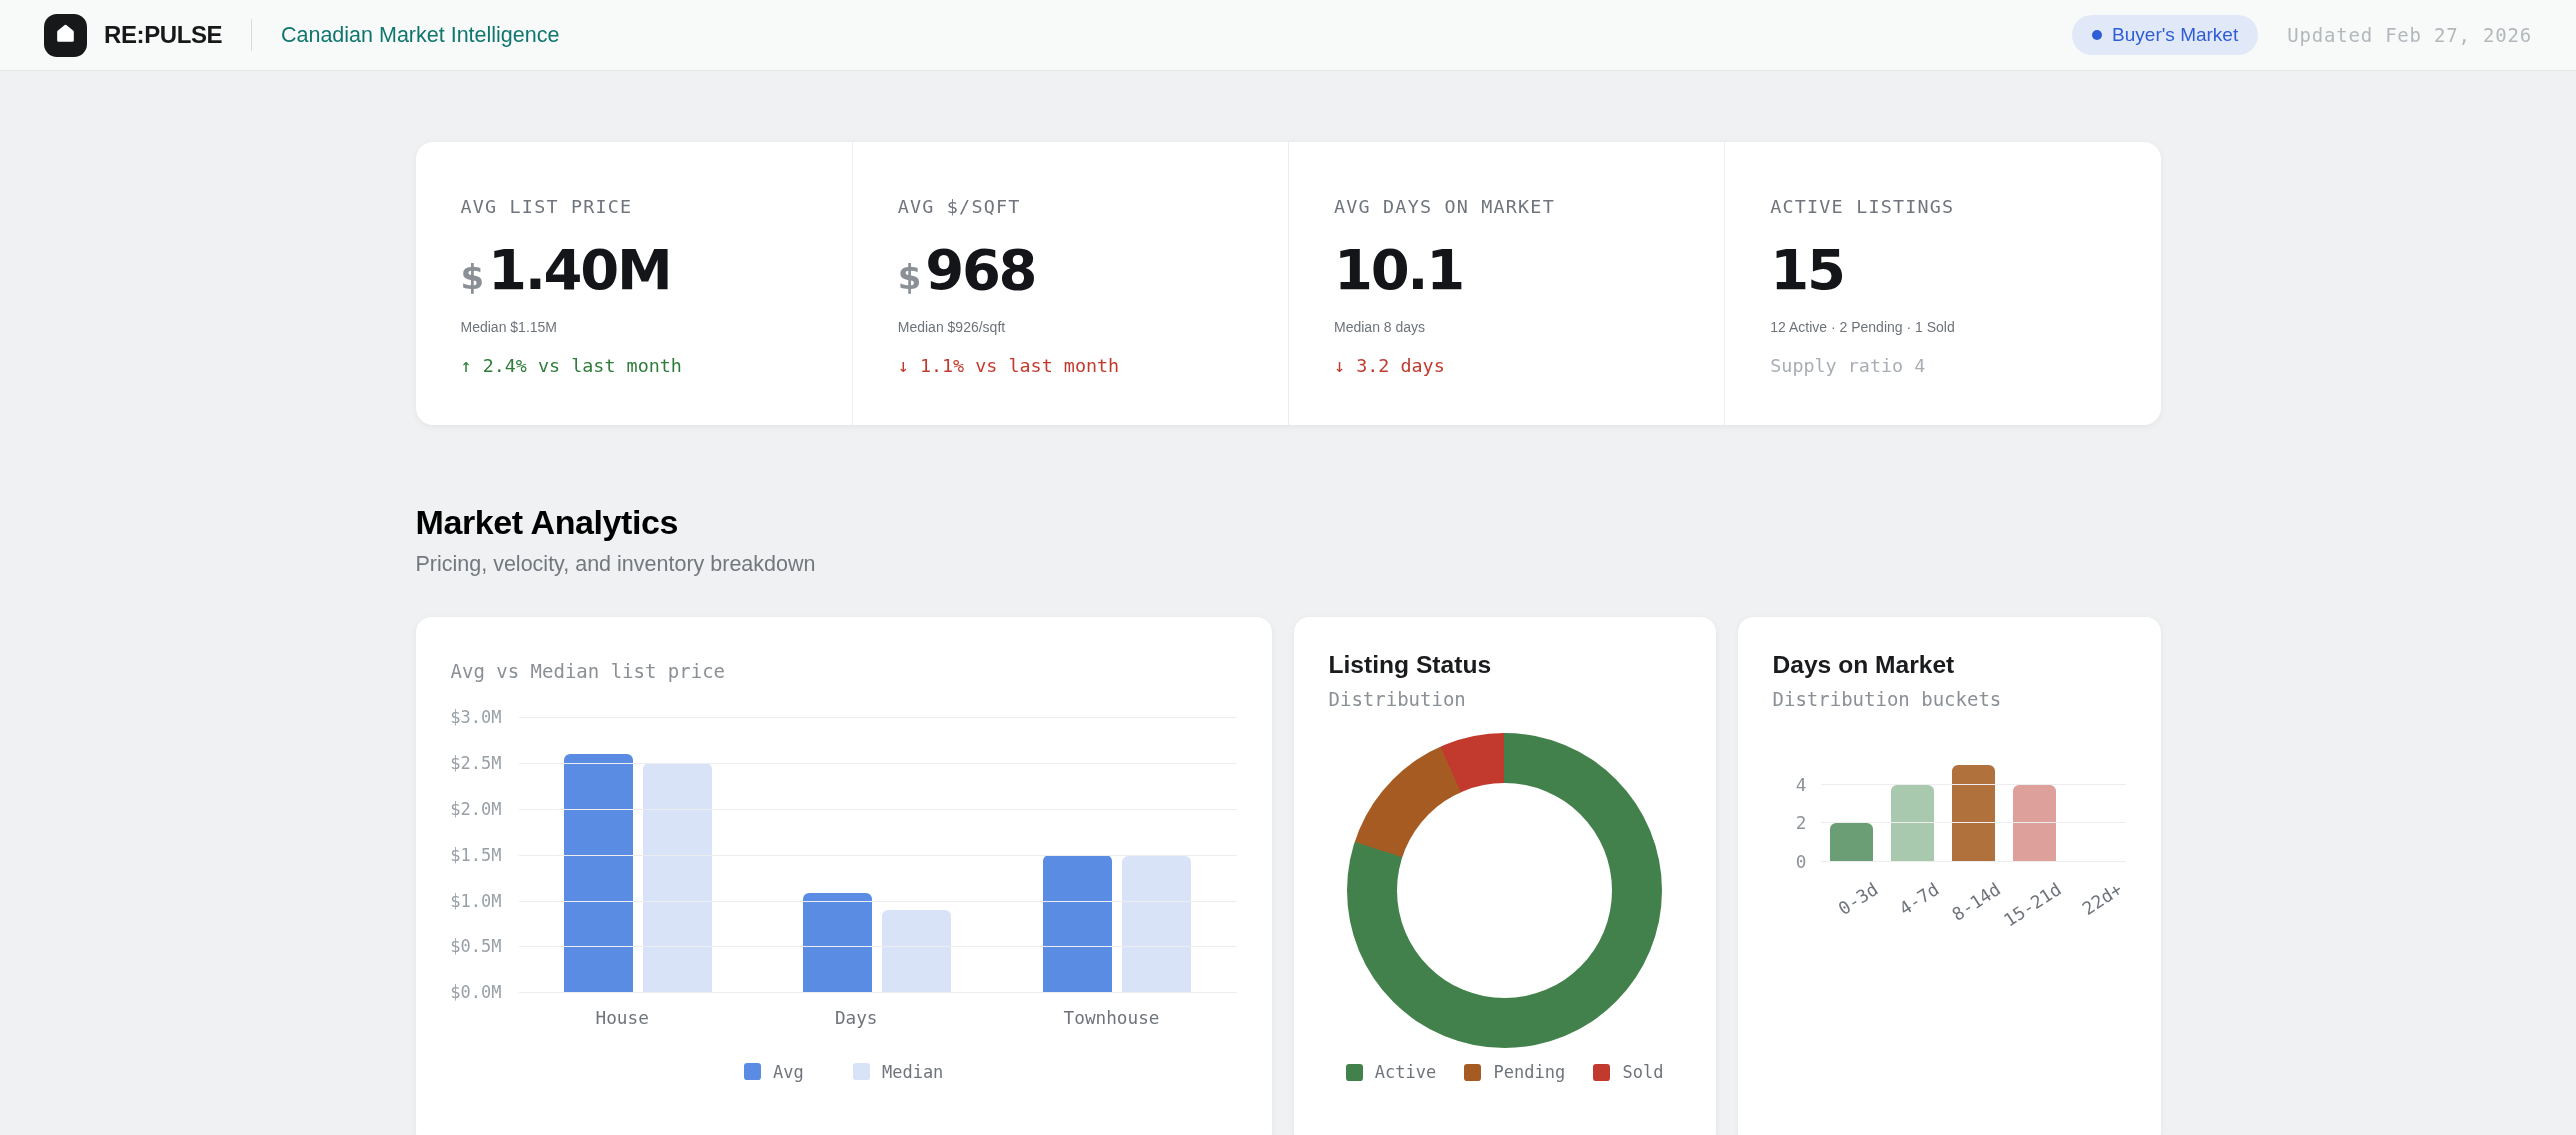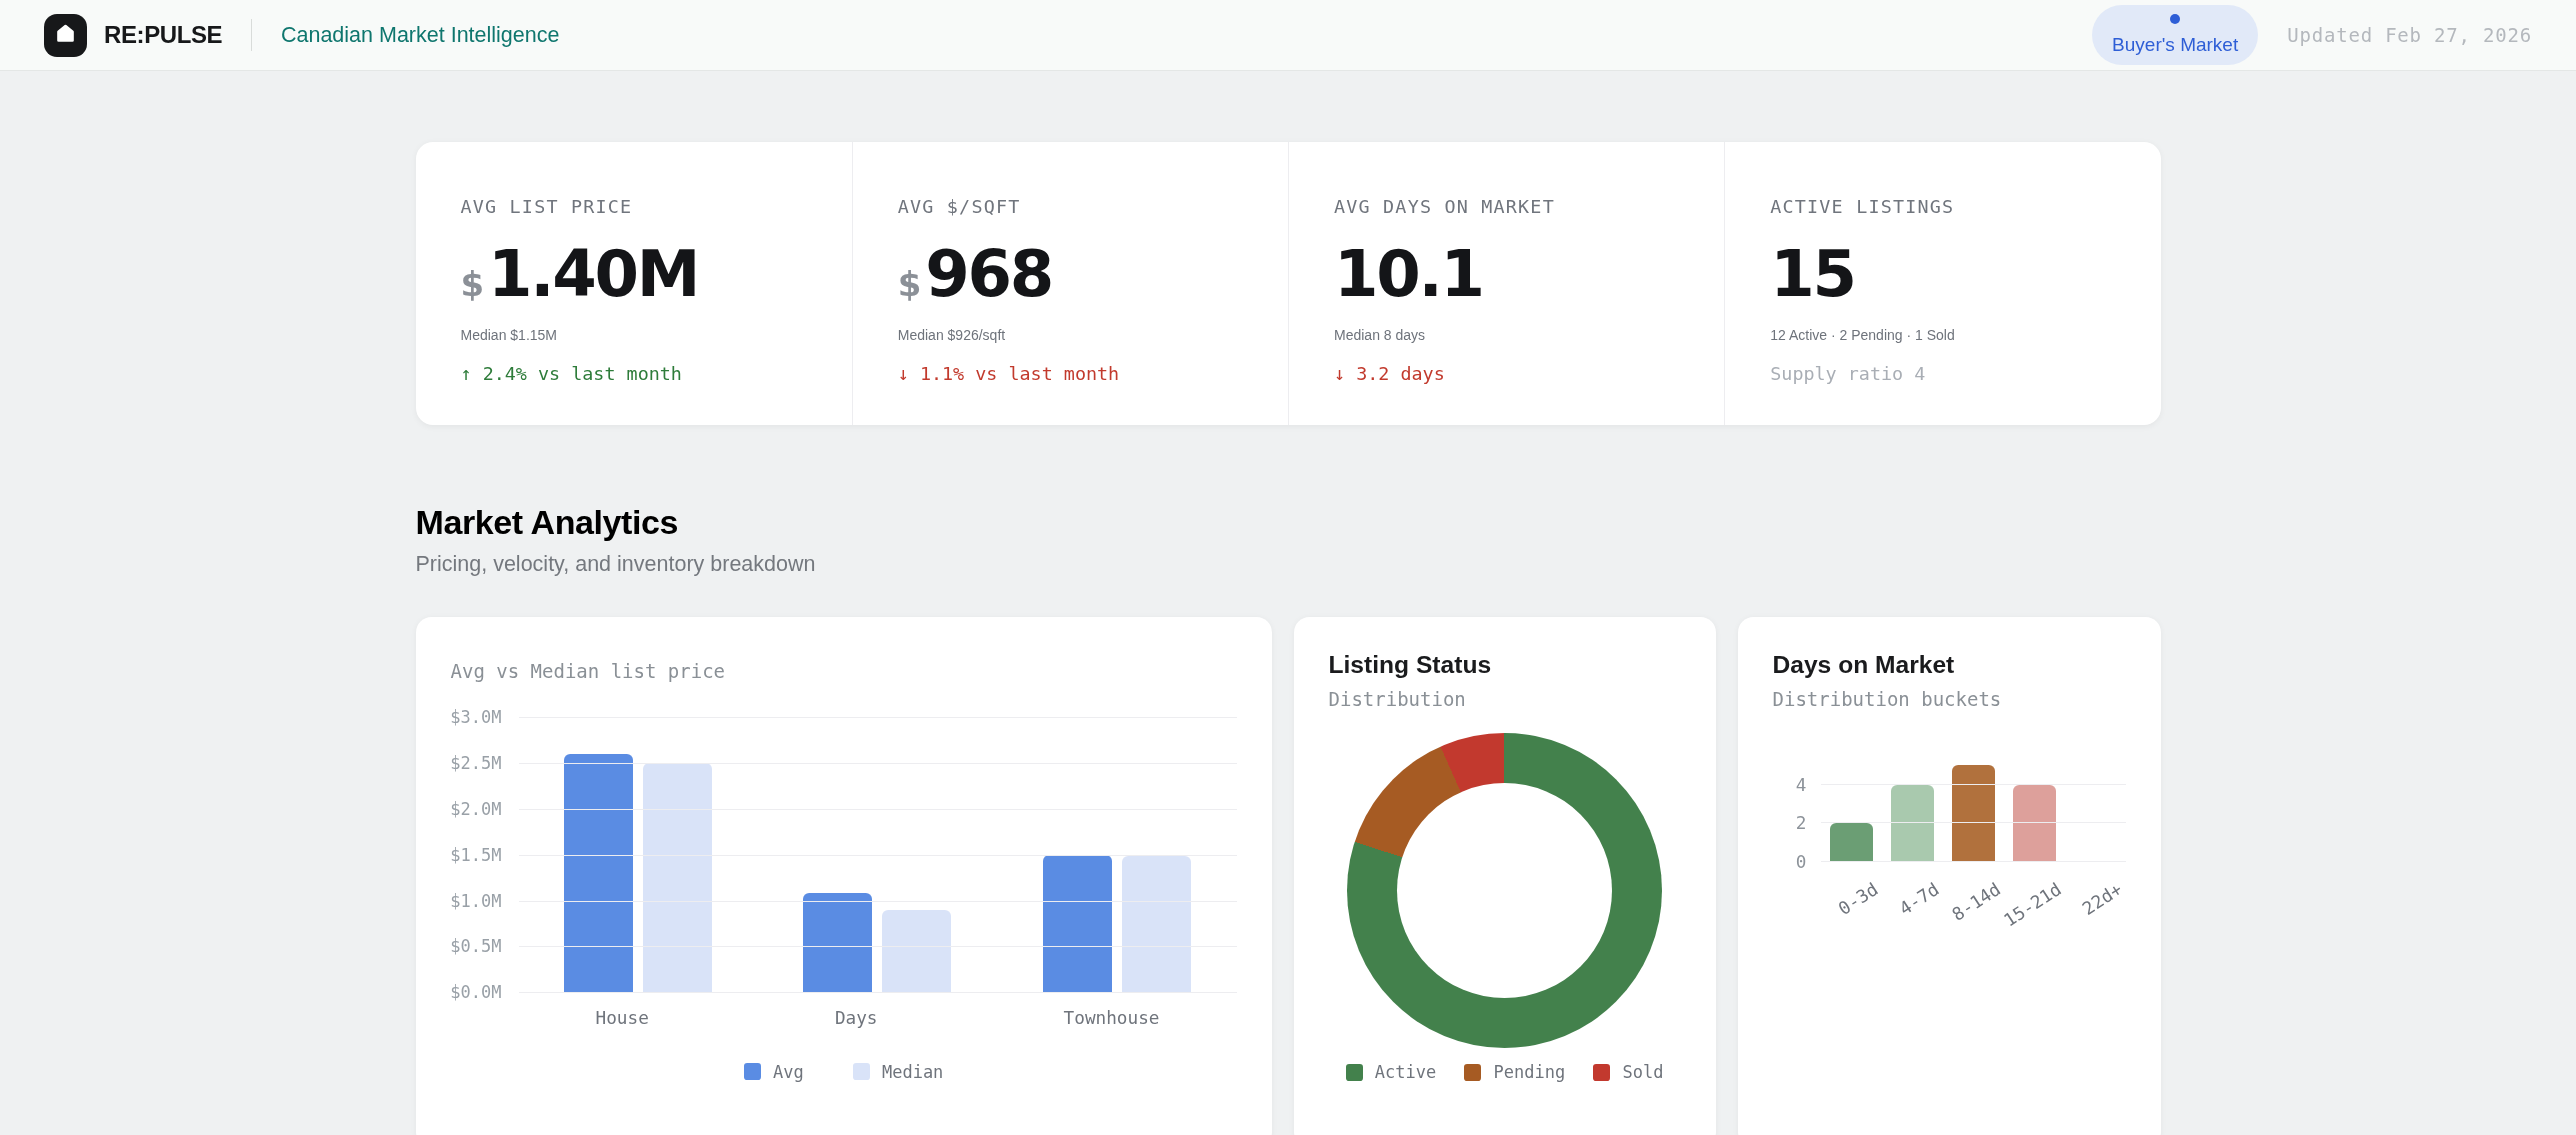--- a/index.html
+++ b/index.html
@@ -10,38 +10,38 @@
   
   .header { height:71px; background:#f8faf9; border-bottom:0.8px solid #e4e7e6;
     display:flex; align-items:center; padding:0 44px; }
   .logo { width:43px; height:43px; border-radius:13px; background:#17181a;
     display:flex; align-items:center; justify-content:center; margin-right:17px; flex:none; }
   .brand { font-size:24px; font-weight:bold; letter-spacing:-0.4px; color:#17181a; }
   .hdr-divider { width:0.8px; height:32px; background:#d9dcda; margin:0 29px; }
   .hdr-subtitle { font-size:21.5px; color:#0f766e; }
   .hdr-right { margin-left:auto; display:flex; align-items:center; gap:29px; }
   .badge { display:flex; align-items:center; gap:10px; background:#e1e9f8;
-    border-radius:767px; padding:9.2px 20px;flex-direction:column; }
+    border-radius:767px; padding:9.2px 20px; }
   .badge-dot { width:10px; height:10px; border-radius:50%; background:#2e5ed6; }
   .badge-label { font-size:19px; color:#2e5ed6; }
   .updated { font-size:19px; color:#b4b8bd; letter-spacing:0.8px; }
 
   
   .container { width:1745px; margin:0 auto; }
 
   
   .stats-panel { margin-top:71px; height:283px; background:#fff; border-radius:17px;
     box-shadow:0 1.5px 6.1px rgba(20,22,25,0.05); display:grid; grid-template-columns:repeat(4,1fr); }
   .stat { padding:54px 31px 0 45px; }
   .stat + .stat { border-left:0.8px solid #ededf0; }
   .stat-label { font-size:18.4px; color:#70757d; letter-spacing:1.2px; }
   .stat-value-row { margin-top:24.6px; display:flex; align-items:baseline; gap:3.8px; }
   .stat-prefix { font-size:34px; font-weight:bold; color:#8b9097;
     font-family:"DejaVu Sans", sans-serif; }
-  .stat-value { font-size:64px; font-weight:bold; color:#141518; letter-spacing:-2.3px;
+  .stat-value { font-size:56px; font-weight:bold; color:#141518; letter-spacing:-2.3px;
     line-height:1; font-family:"DejaVu Sans", sans-serif; }
   .stat-sub { margin-top:21.5px; font-size:14px; color:#6e737b; }
   .stat-delta { margin-top:20px; font-size:18.4px; }
   .d-up { color:#2e7c3a; } .d-down { color:#c23a2d; } .d-muted { color:#a9aeb5; }
 
   
   .section { margin-top:78px; }
   .section-title { font-size:34px; font-weight:bold; color:#000000; letter-spacing:-0.4px; }
   .section-sub { margin-top:10px; font-size:21.5px; color:#74787e; }
 

